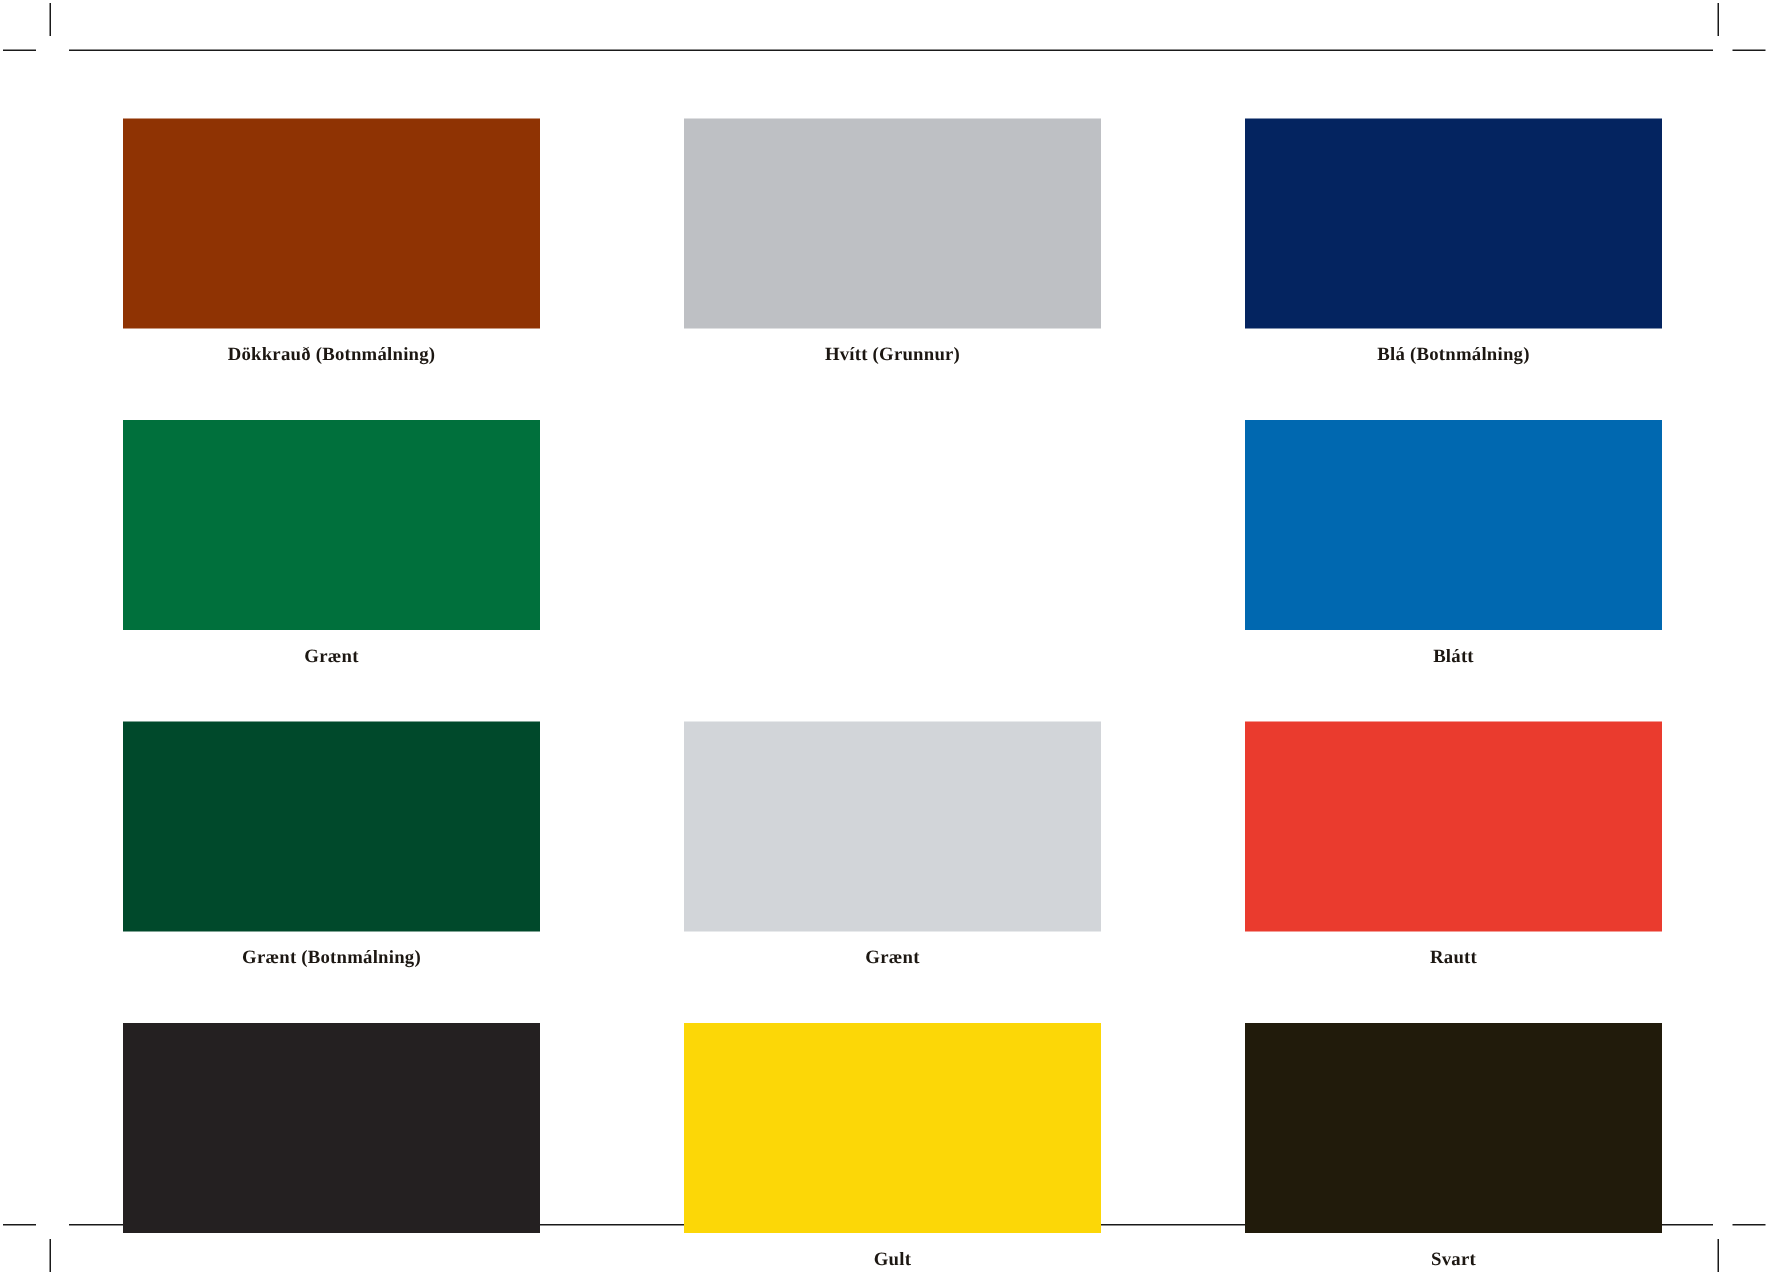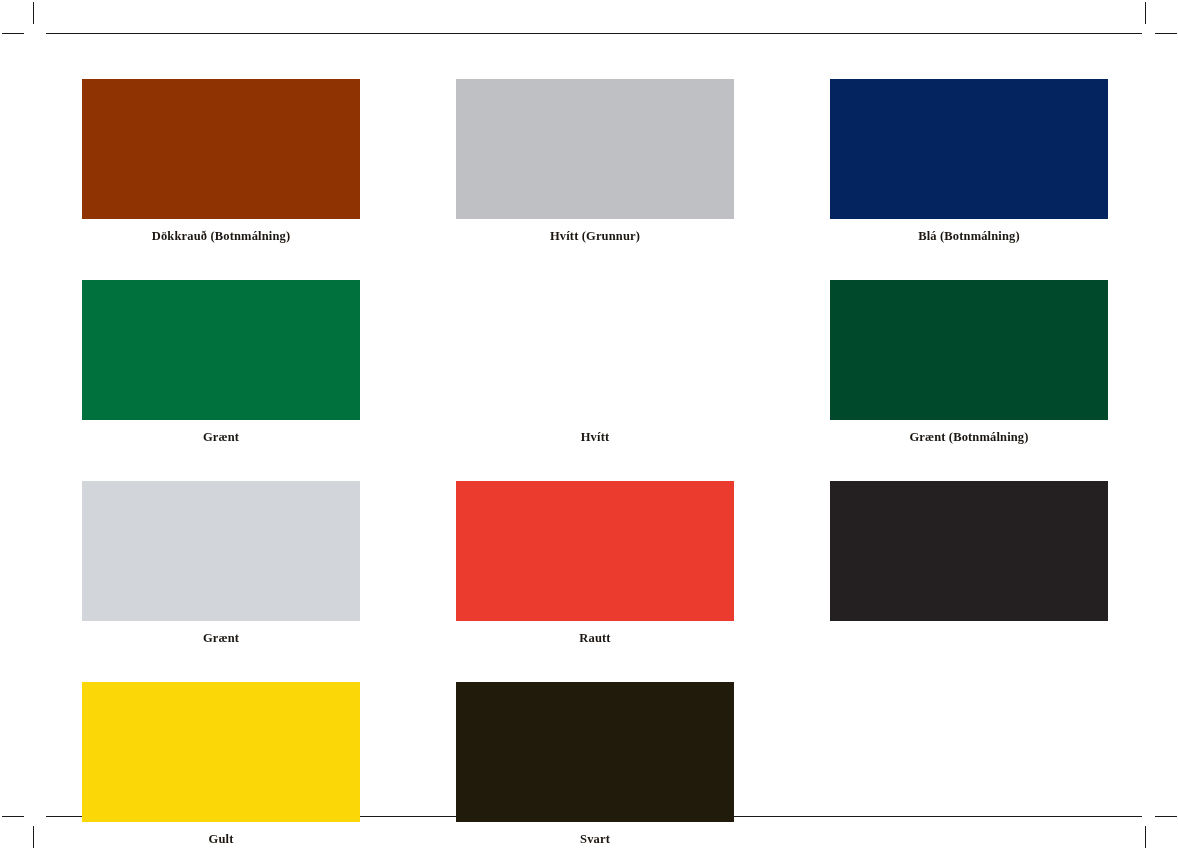--- a/index.html
+++ b/index.html
@@ -112,21 +112,24 @@
       <div class="cell">
         <div class="swatch" style="background: rgb(4, 36, 96);"></div>
         <div class="caption">Blá (Botnmálning)</div>
       </div>
       <div class="cell">
         <div class="swatch" style="background: rgb(0, 112, 60);"></div>
         <div class="caption">Grænt</div>
       </div>
       <div class="cell">
         <div class="swatch" style="background: rgb(255, 255, 255);"></div>
-        <div class="caption">Hvítt</div>
+      </div>
+      <div class="cell">
+        <div class="swatch" style="background: rgb(0, 104, 176);"></div>
+        <div class="caption">Blátt</div>
       </div>
       <div class="cell">
         <div class="swatch" style="background: rgb(0, 73, 43);"></div>
         <div class="caption">Grænt (Botnmálning)</div>
       </div>
       <div class="cell">
         <div class="swatch" style="background: rgb(210, 213, 217);"></div>
         <div class="caption">Grænt</div>
       </div>
       <div class="cell">

